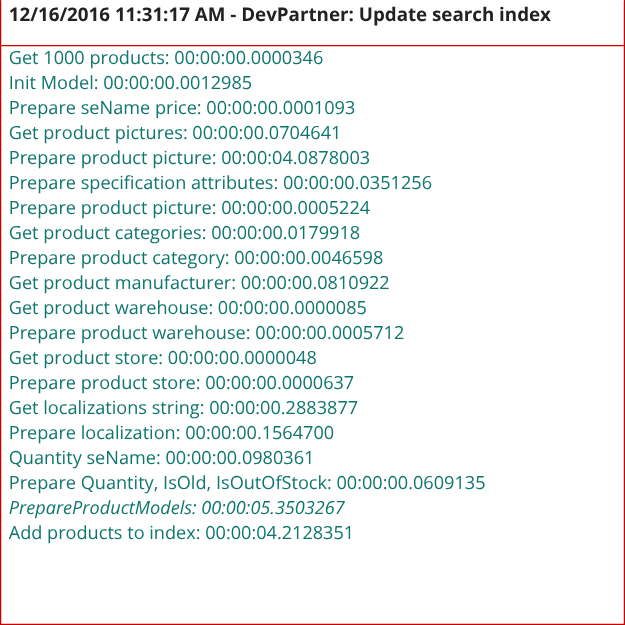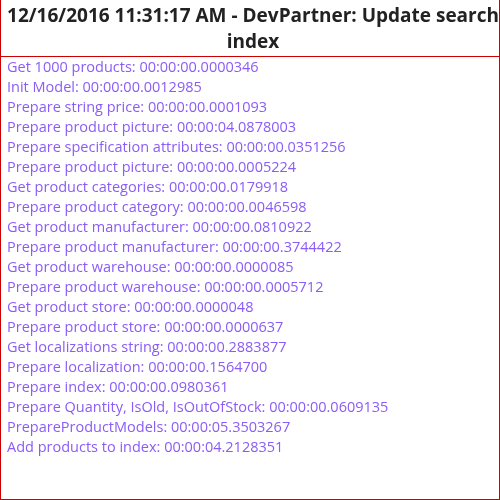--- a/index.html
+++ b/index.html
@@ -17,63 +17,63 @@
     border: 1px solid #cc0000;
     border-top: none;
     box-sizing: border-box;
     width: 500px;
     min-height: 500px;
     padding: 0 6px 6px 6px;
   }
   .header {
     font-weight: 700;
     color: #222;
-    padding: 1px 0 2px 0;
-    font-size: 19px;
+    padding: 1px 0 14px 0;
+    font-size: 15px;
     margin-left: -6px;
     margin-right: -6px;
     padding-left: 6px;
     border-bottom: 1px solid #cc0000;
     border-top: 1px solid #fff;
-    text-align: center;
   }
   .row {
     line-height: 20px;
     white-space: nowrap;
-    color: #8b5cf6;
+    color: #0f766e;
     font-size: 14.5px;
   }
   .row.italic {
+    font-style: italic;
   }
   .sep::before { content: ": "; }
 </style>
 </head>
 <body>
 
 <div class="log">
   <div class="header">
     <span>12/16/2016 11:31:17 AM</span>
     <span> - </span>
     <span>DevPartner</span><span>: </span><span>Update search index</span>
   </div>
   <div id="rows">
       <div class="row"><span>Get 1000 products</span><span class="sep"></span><span>00:00:00.0000346</span></div>
       <div class="row"><span>Init Model</span><span class="sep"></span><span>00:00:00.0012985</span></div>
-      <div class="row"><span>Prepare string price</span><span class="sep"></span><span>00:00:00.0001093</span></div>
+      <div class="row"><span>Prepare seName price</span><span class="sep"></span><span>00:00:00.0001093</span></div>
+      <div class="row"><span>Get product pictures</span><span class="sep"></span><span>00:00:00.0704641</span></div>
       <div class="row"><span>Prepare product picture</span><span class="sep"></span><span>00:00:04.0878003</span></div>
       <div class="row"><span>Prepare specification attributes</span><span class="sep"></span><span>00:00:00.0351256</span></div>
       <div class="row"><span>Prepare product picture</span><span class="sep"></span><span>00:00:00.0005224</span></div>
       <div class="row"><span>Get product categories</span><span class="sep"></span><span>00:00:00.0179918</span></div>
       <div class="row"><span>Prepare product category</span><span class="sep"></span><span>00:00:00.0046598</span></div>
       <div class="row"><span>Get product manufacturer</span><span class="sep"></span><span>00:00:00.0810922</span></div>
-      <div class="row"><span>Prepare product manufacturer</span><span class="sep"></span><span>00:00:00.3744422</span></div>
       <div class="row"><span>Get product warehouse</span><span class="sep"></span><span>00:00:00.0000085</span></div>
       <div class="row"><span>Prepare product warehouse</span><span class="sep"></span><span>00:00:00.0005712</span></div>
       <div class="row"><span>Get product store</span><span class="sep"></span><span>00:00:00.0000048</span></div>
       <div class="row"><span>Prepare product store</span><span class="sep"></span><span>00:00:00.0000637</span></div>
       <div class="row"><span>Get localizations string</span><span class="sep"></span><span>00:00:00.2883877</span></div>
       <div class="row"><span>Prepare localization</span><span class="sep"></span><span>00:00:00.1564700</span></div>
-      <div class="row"><span>Prepare index</span><span class="sep"></span><span>00:00:00.0980361</span></div>
+      <div class="row"><span>Quantity seName</span><span class="sep"></span><span>00:00:00.0980361</span></div>
       <div class="row"><span>Prepare Quantity, IsOld, IsOutOfStock</span><span class="sep"></span><span>00:00:00.0609135</span></div>
       <div class="row italic"><span>PrepareProductModels</span><span class="sep"></span><span>00:00:05.3503267</span></div>
       <div class="row"><span>Add products to index</span><span class="sep"></span><span>00:00:04.2128351</span></div>
     </div>
 </div>
 
 </body></html>

